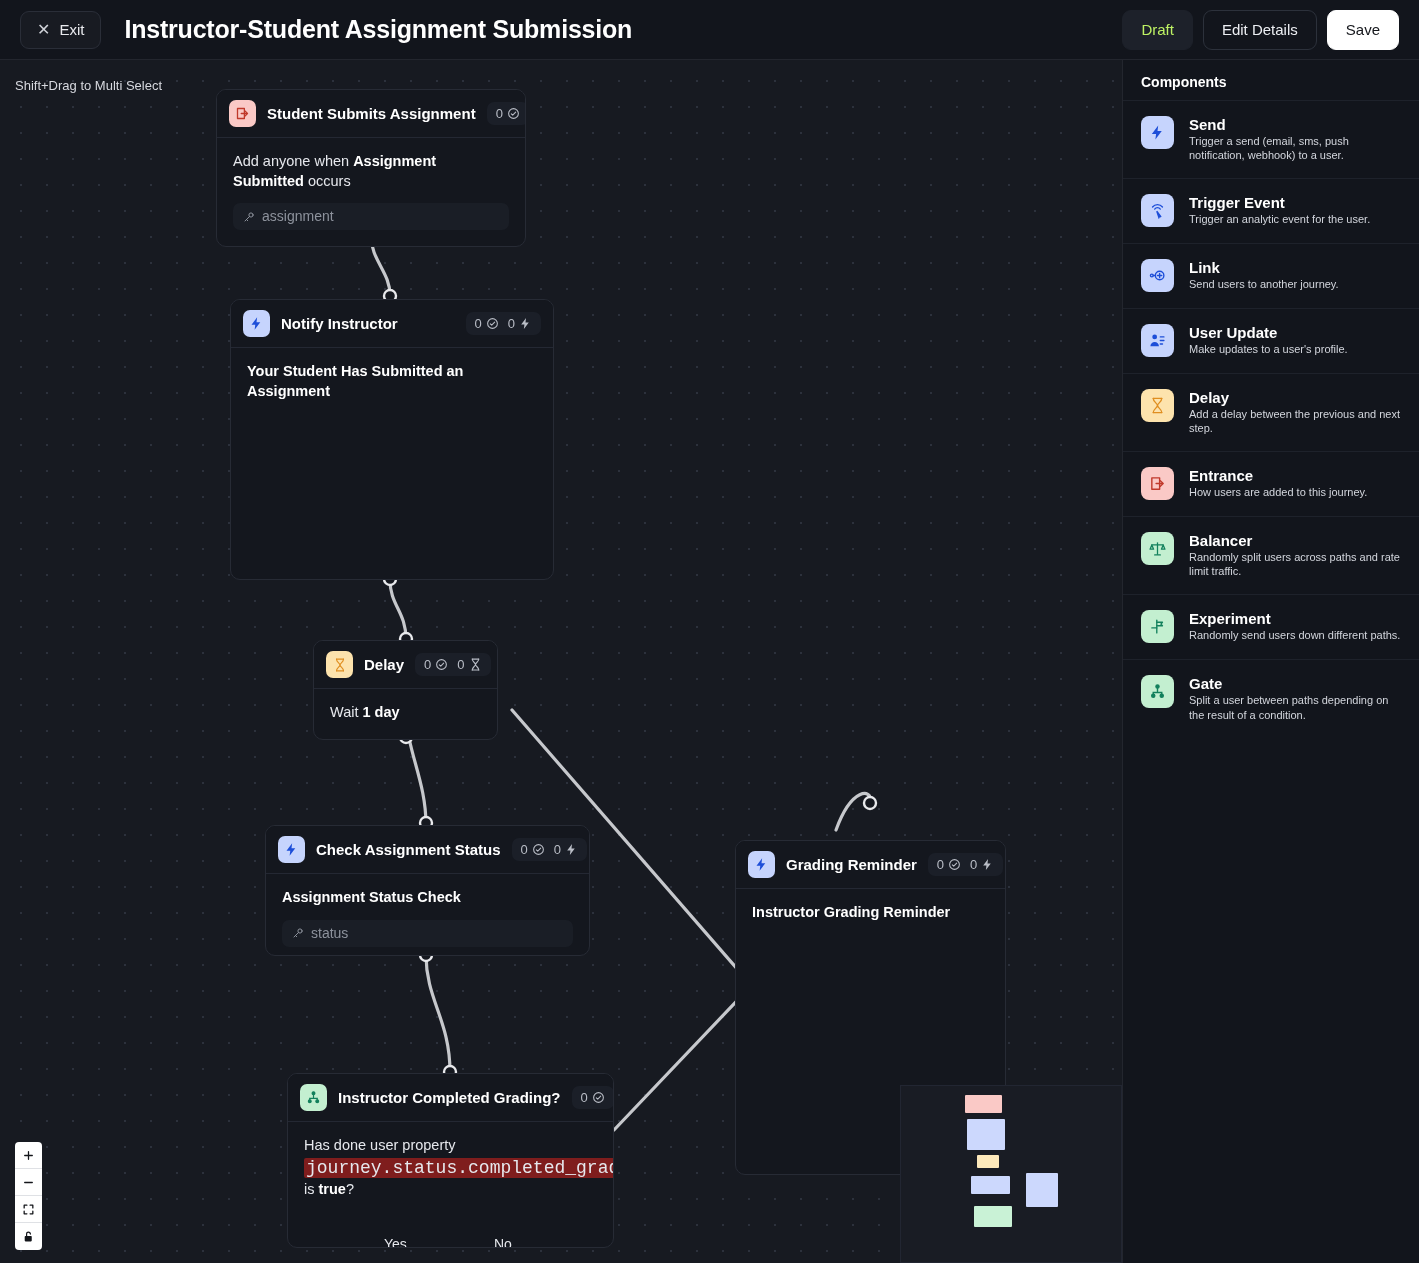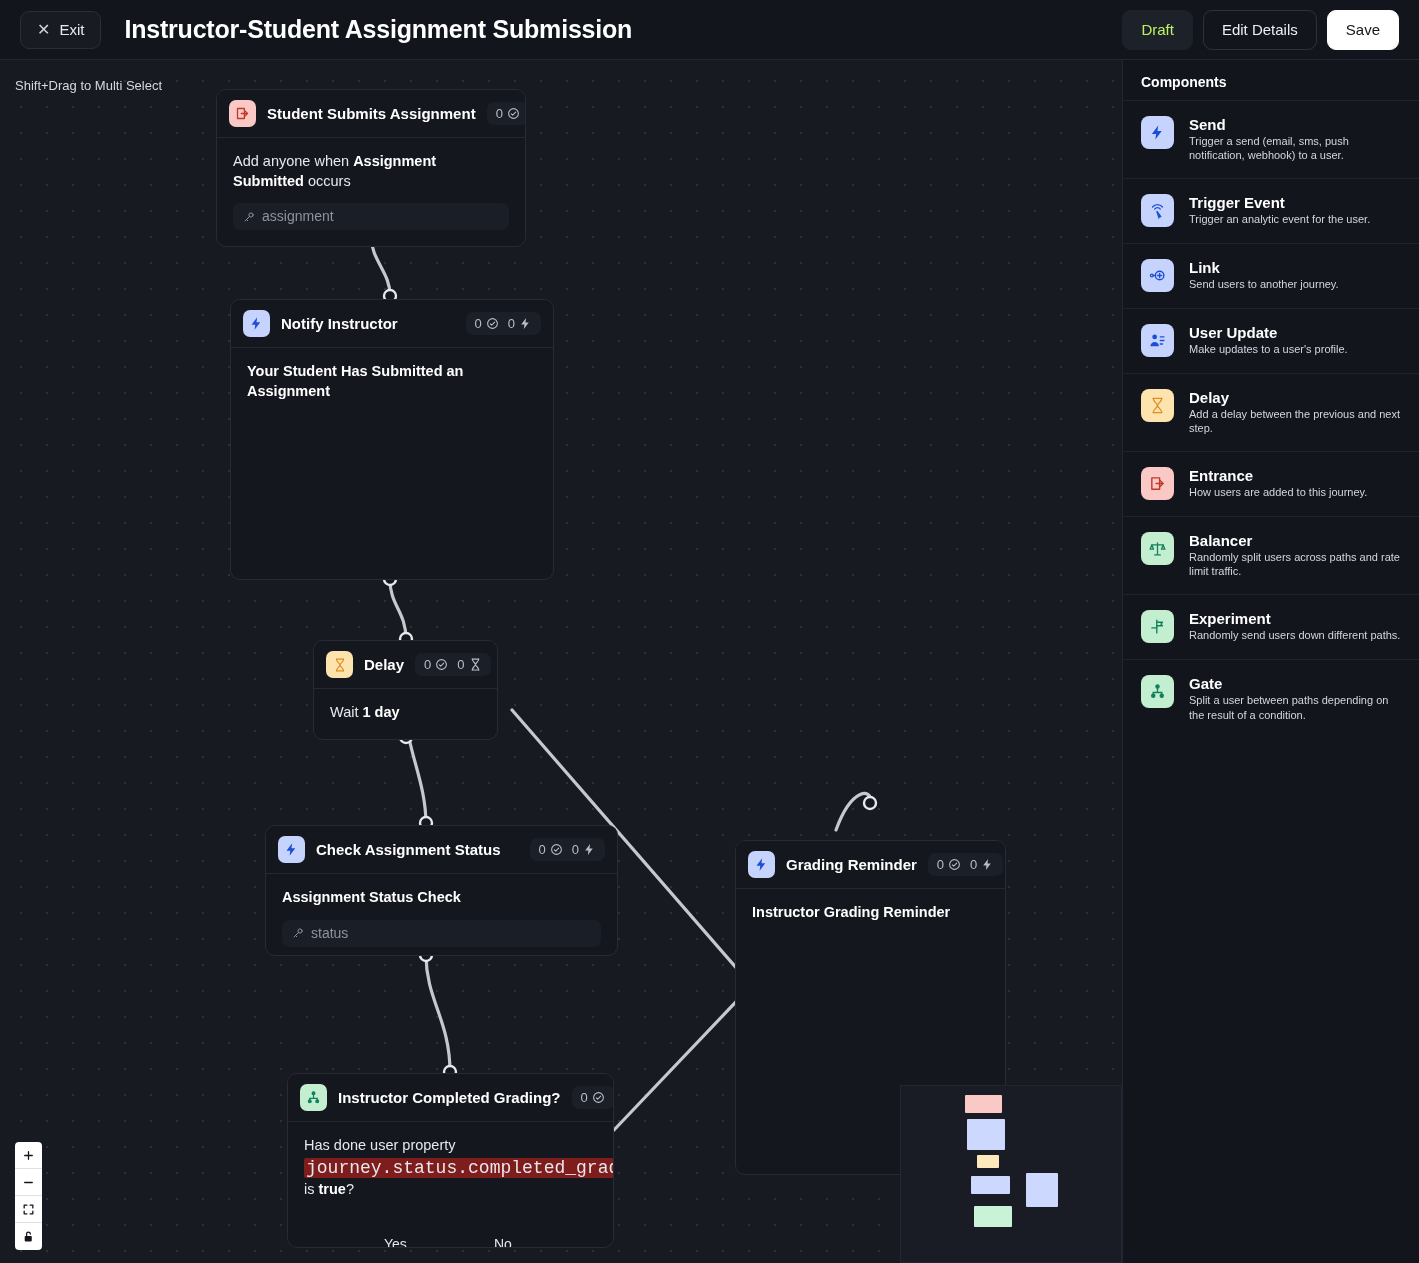--- a/index.html
+++ b/index.html
@@ -311,21 +311,21 @@
                 <path d="M6 22c0-5 6-7 6-10 0 3 6 5 6 10"></path>
               </svg>
           </span>
         </div>
       </div>
       <div class="node-body">
         <span>Wait </span><b>1 day</b>
       </div>
     </div>
 
-    <div class="node" style="left:265px; top:765px; width:353px; height:131px;">
+    <div class="node" style="left:265px; top:765px; width:325px; height:131px;">
       <div class="node-header">
         <div class="node-icon ic-send">
           <svg width="15" height="15" viewBox="0 0 24 24" fill="#1d4ed8" stroke="none">
               <path d="M13 2L4 14h6l-1 8 9-12h-6z"></path>
             </svg>
         </div>
         <div class="node-title">Check Assignment Status</div>
         <div class="node-badges">
           <span class="badge">
             <span>0</span>

